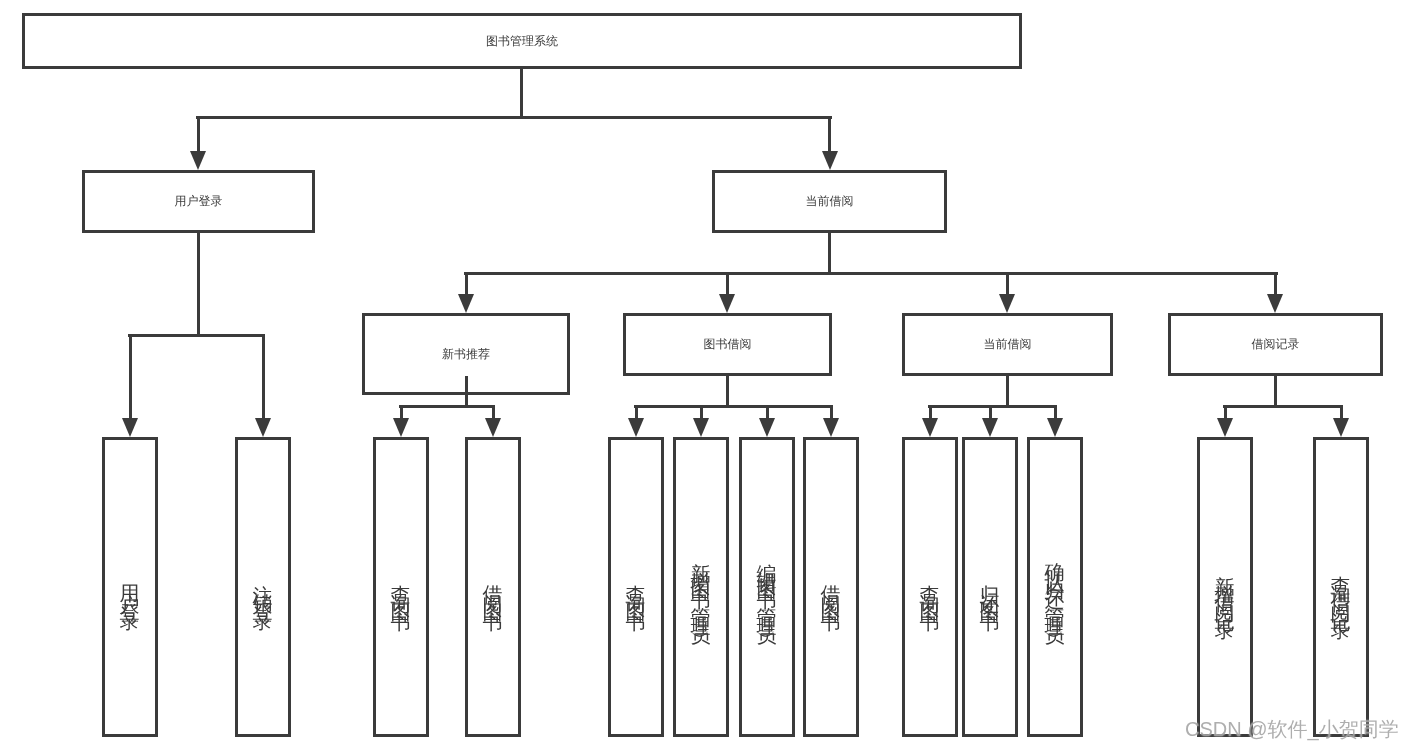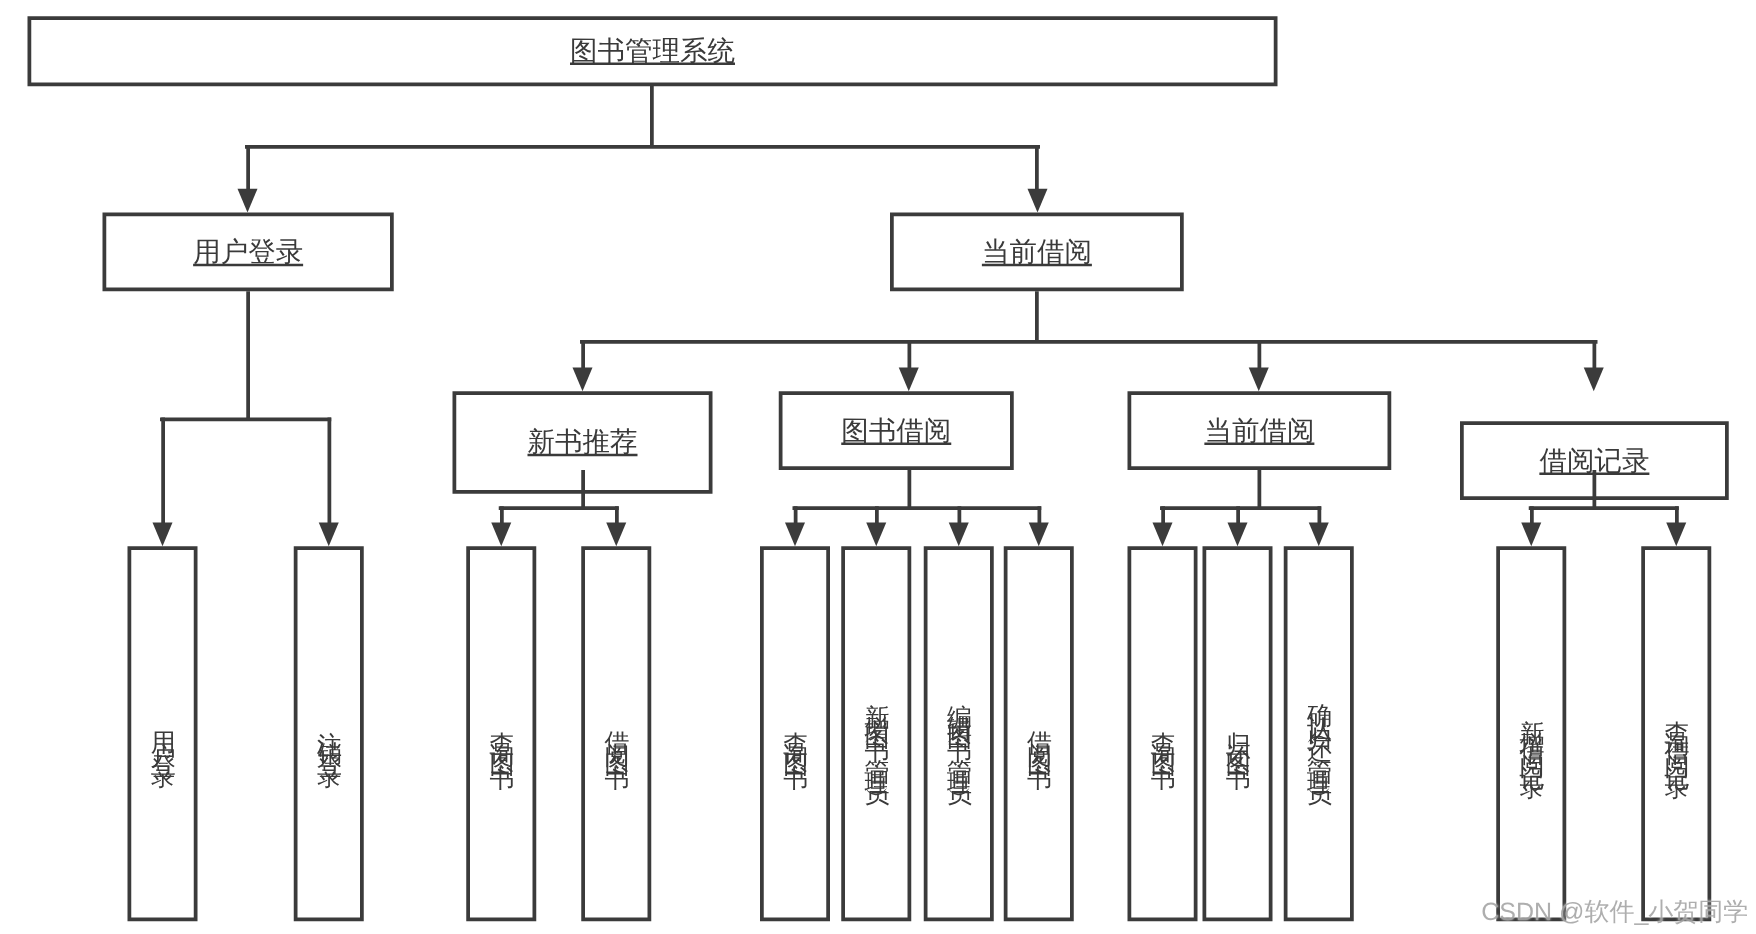--- a/index.html
+++ b/index.html
@@ -24,24 +24,23 @@
     position:absolute;
     box-sizing:border-box;
     border:3px solid var(--line);
     background:#fff;
     display:flex;
     align-items:center;
     justify-content:center;
     color:var(--text);
   }
   .hlabel{
-    font-size:22px;
+    font-size:12px;
     white-space:nowrap;
     color:var(--text);
-    text-decoration:underline;
   }
   .vlabel{
     writing-mode:vertical-rl;
     text-orientation:mixed;
     font-size:20px;
     letter-spacing:9px;
     line-height:1;
     color:var(--text);
     white-space:nowrap;
   }
@@ -82,29 +81,29 @@
   </div>
 
   <div class="box" style="left:712px;top:170px;width:235px;height:63px;">
     <span class="hlabel">当前借阅</span>
   </div>
 
   <div class="box" style="left:362px;top:313px;width:208px;height:82px;">
     <span class="hlabel">新书推荐</span>
   </div>
 
-  <div class="box" style="left:623px;top:313px;width:188px;height:63px;">
+  <div class="box" style="left:623px;top:313px;width:209px;height:63px;">
     <span class="hlabel">图书借阅</span>
   </div>
 
   <div class="box" style="left:902px;top:313px;width:211px;height:63px;">
     <span class="hlabel">当前借阅</span>
   </div>
 
-  <div class="box" style="left:1168px;top:313px;width:215px;height:63px;margin-top:24px;">
+  <div class="box" style="left:1168px;top:313px;width:215px;height:63px;">
     <span class="hlabel">借阅记录</span>
   </div>
 
   <div class="box" style="left:102px;top:437px;width:56px;height:300px;">
     <span class="vlabel">用户登录</span>
   </div>
 
   <div class="box" style="left:235px;top:437px;width:56px;height:300px;">
     <span class="vlabel">注销登录</span>
   </div>

